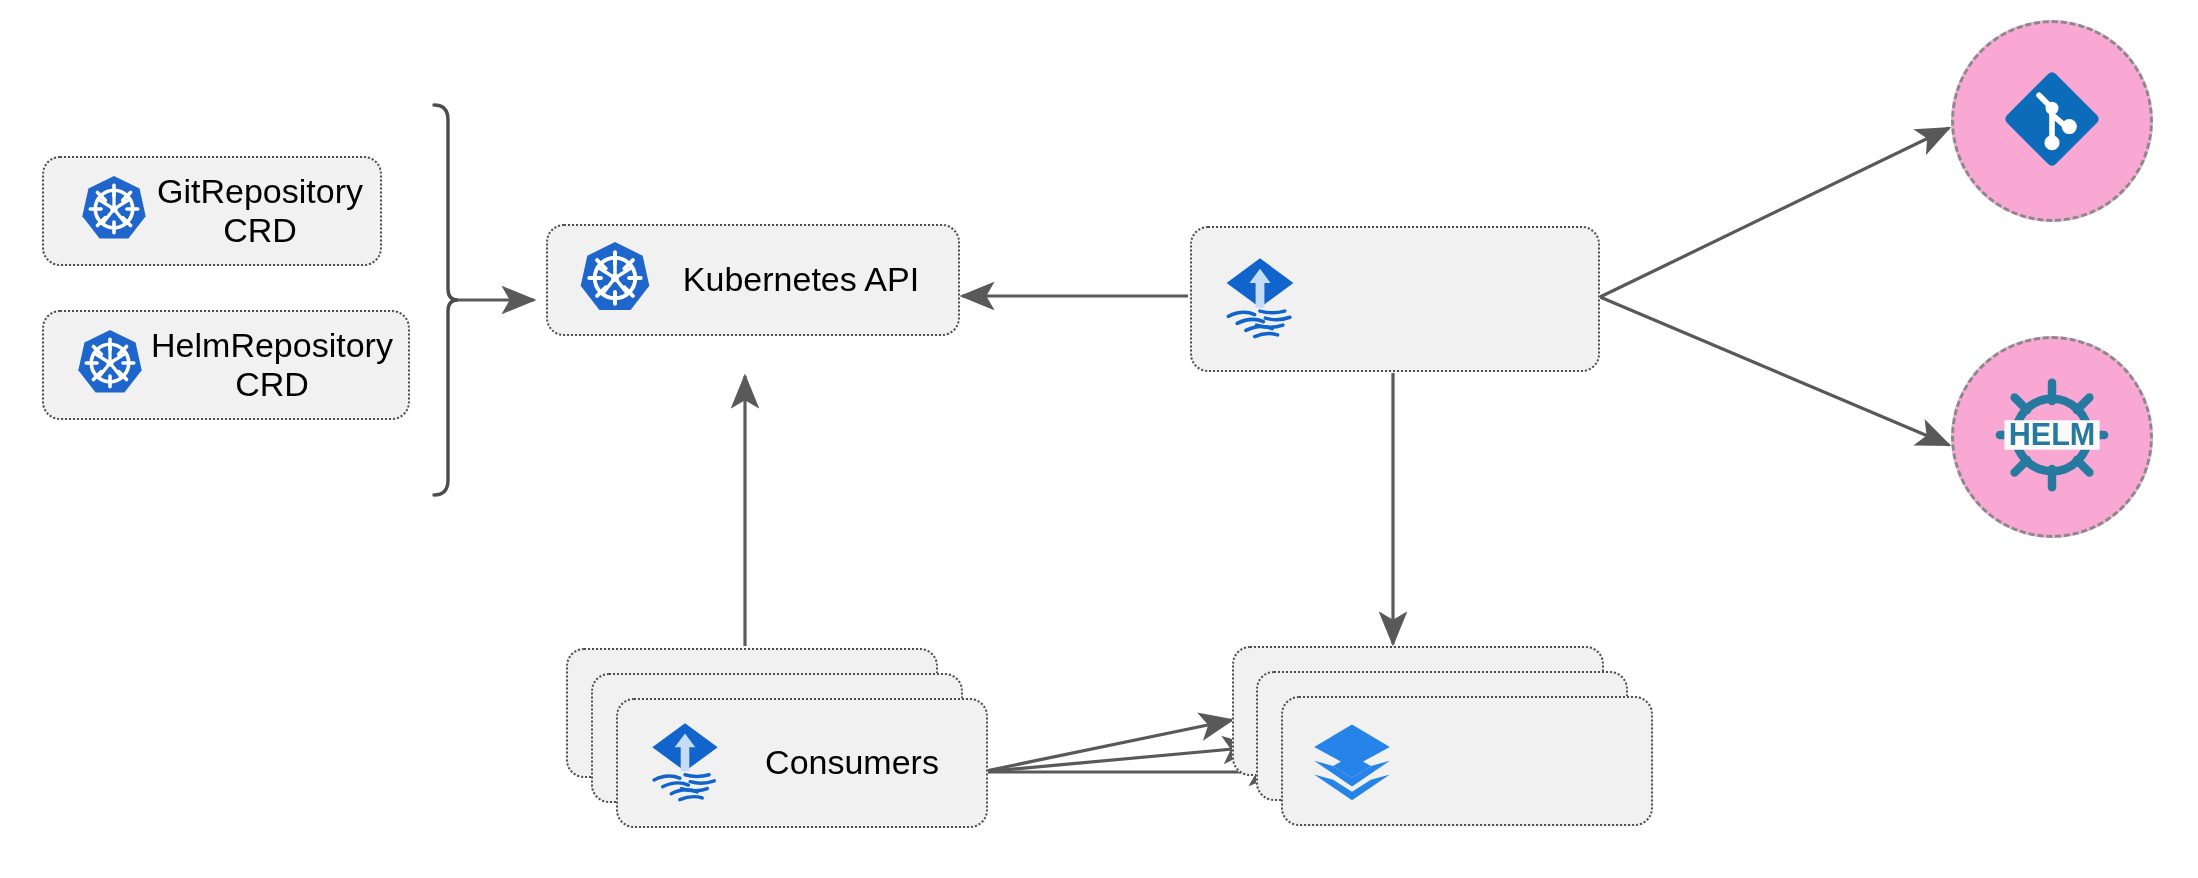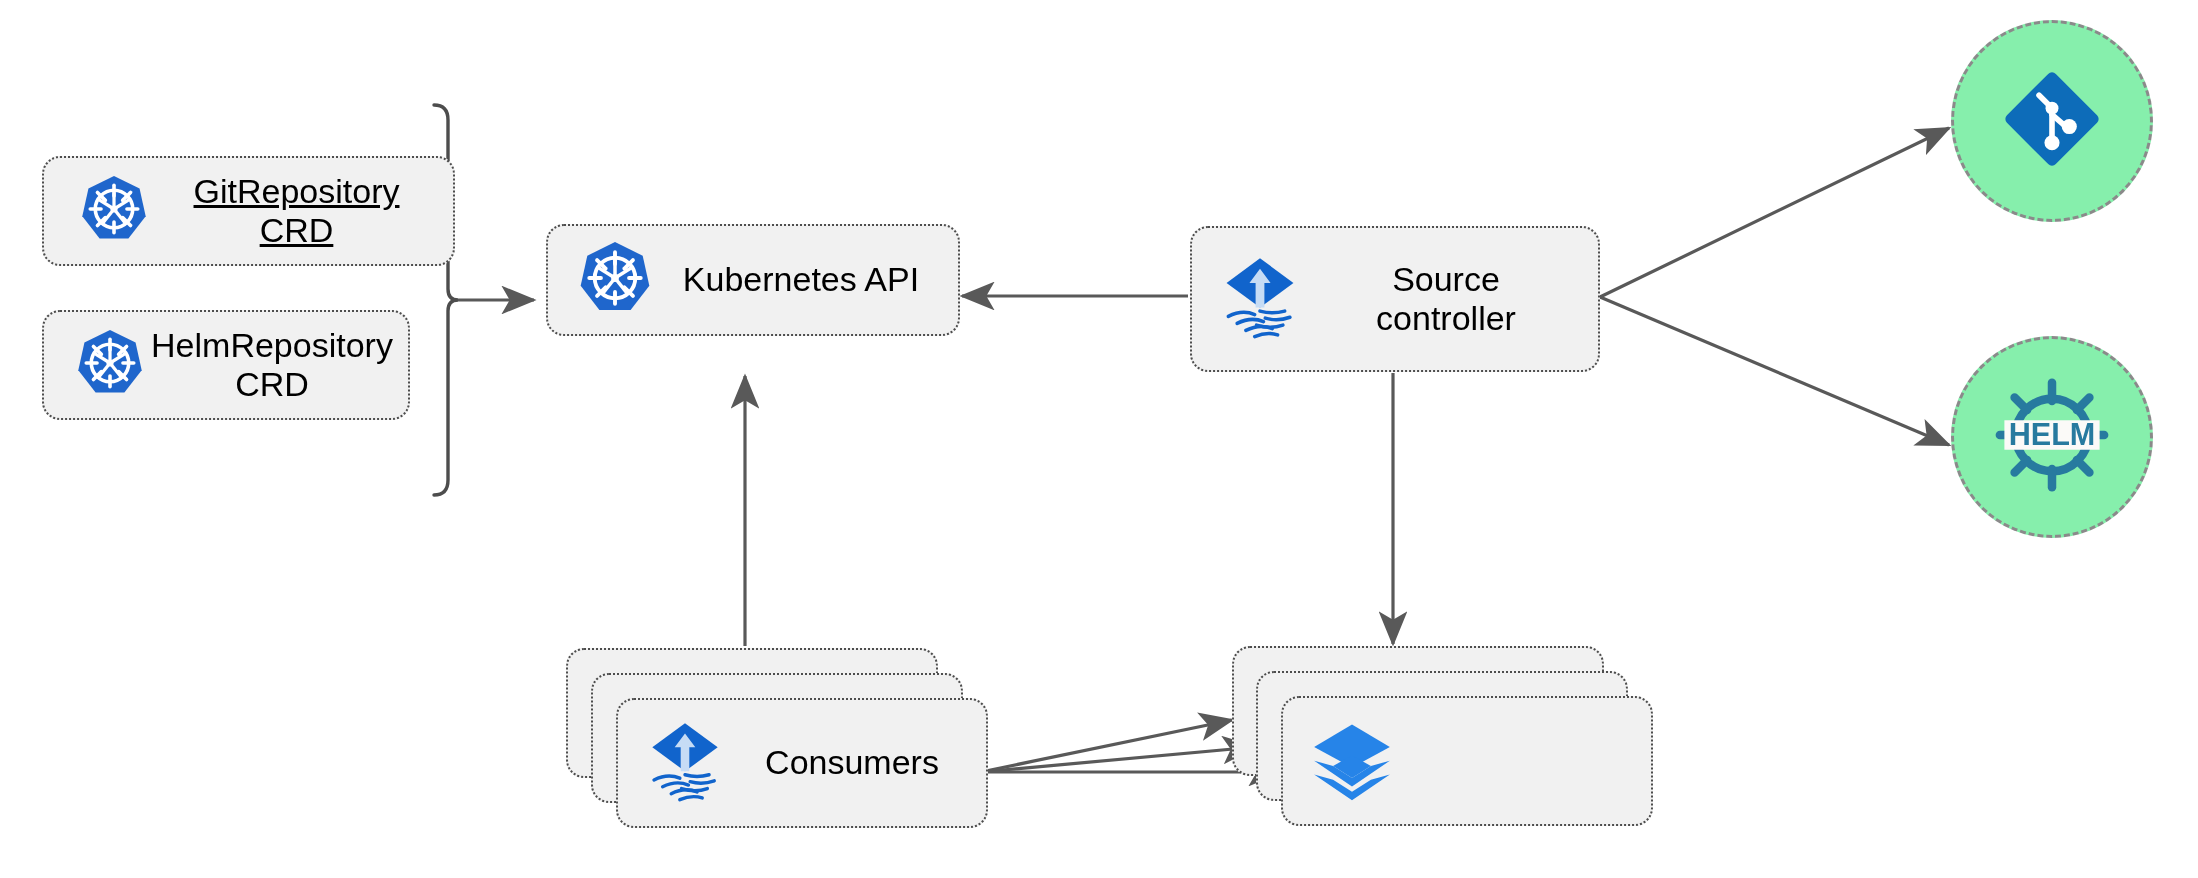--- a/index.html
+++ b/index.html
@@ -44,21 +44,21 @@
   .node-icon {
     flex: 0 0 auto;
     display: block;
   }
   
   .circle-node {
     position: absolute;
     box-sizing: border-box;
     border: 3px dashed #8a8a8a;
     border-radius: 50%;
-    background: #86efac;
+    background: #f9a8d4;
     display: flex;
     align-items: center;
     justify-content: center;
   }
   
   #wires {
     position: absolute;
     left: 0; top: 0;
     width: 2198px;
     height: 878px;
@@ -100,21 +100,21 @@
 
     <line class="wire" x1="1393" y1="373" x2="1393" y2="644" marker-end="url(#ah)"></line>
 
     <line class="wire" x1="745" y1="646" x2="745" y2="376" marker-end="url(#ah)"></line>
 
     <line class="wire" x1="981" y1="772" x2="1232" y2="720" marker-end="url(#ah)"></line>
     <line class="wire" x1="981" y1="772" x2="1255" y2="747" marker-end="url(#ah)"></line>
     <line class="wire" x1="981" y1="772" x2="1281" y2="772" marker-end="url(#ah)"></line>
   </svg>
 
-  <div class="node" style="left:42px; top:156px; width:413px; height:110px; padding-left:34px;text-decoration:underline;">
+  <div class="node" style="left:42px; top:156px; width:340px; height:110px; padding-left:34px;">
     <span class="node-icon">
       <svg width="72" height="72" viewBox="0 0 100 100">
         <path d="M50 4 L85.5 21.5 L94 60 L70 91 L30 91 L6 60 L14.5 21.5 Z" fill="#1f66cc"></path>
         <g fill="none" stroke="#ffffff" stroke-width="5" stroke-linecap="round">
           <circle cx="50" cy="50" r="26"></circle>
           <line x1="50" y1="17" x2="50" y2="32"></line>
           <line x1="50" y1="68" x2="50" y2="83"></line>
           <line x1="17" y1="50" x2="32" y2="50"></line>
           <line x1="68" y1="50" x2="83" y2="50"></line>
           <line x1="27" y1="27" x2="38" y2="38"></line>
@@ -202,22 +202,20 @@
           <path d="M14 72 Q 30 64 44 70"></path>
           <path d="M24 80 Q 40 72 54 78"></path>
           <path d="M34 88 Q 50 80 64 86"></path>
           <path d="M44 95 Q 58 89 70 93"></path>
           <path d="M50 66 Q 64 70 78 66"></path>
           <path d="M56 74 Q 70 78 84 73"></path>
           <path d="M46 82 Q 62 87 76 82"></path>
         </g>
       </svg>
     </span>
-    <span class="node-label">Source
-controller</span>
   </div>
 
   <div class="node ghost" style="left:566px; top:648px; width:372px; height:130px;"></div>
   <div class="node ghost" style="left:591px; top:673px; width:372px; height:130px;"></div>
   <div class="node" style="left:616px; top:698px; width:372px; height:130px; padding-left:24px;">
     <span class="node-icon">
       <svg width="86" height="86" viewBox="0 0 100 100">
         <path d="M50 6 L88 34 L50 62 L12 34 Z" fill="#1164cc"></path>
         <path d="M50 18 L62 34 L55 34 L55 62 L45 62 L45 34 L38 34 Z" fill="#c6dcf5"></path>
         <g stroke="#1164cc" stroke-width="4" fill="none" stroke-linecap="round">

